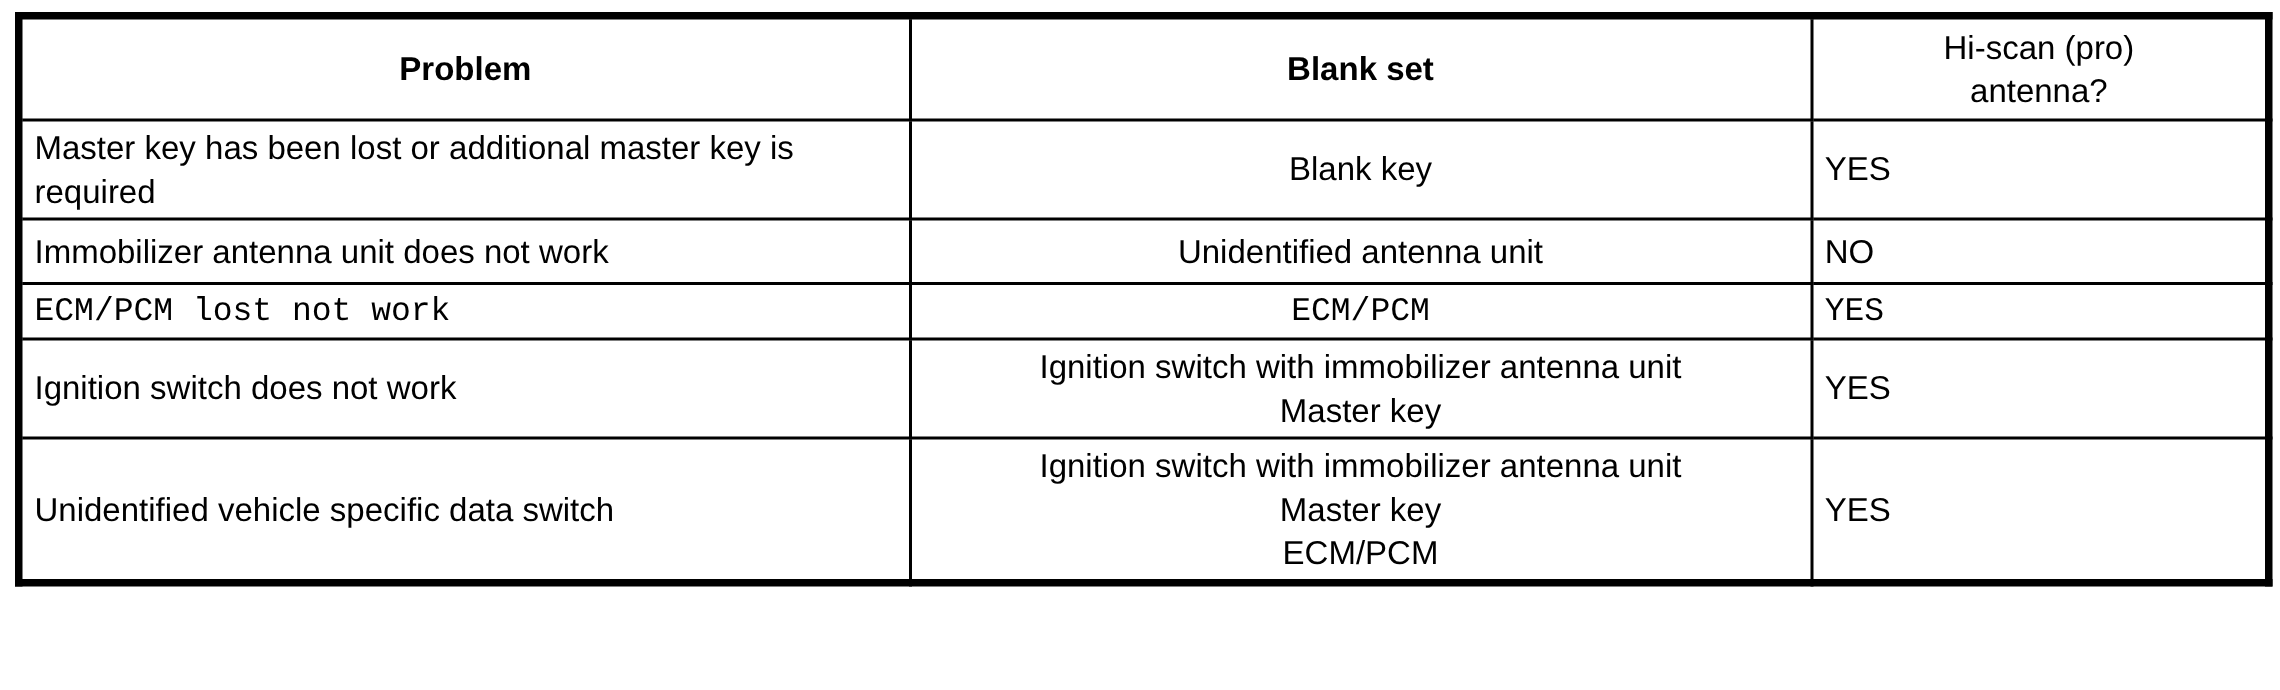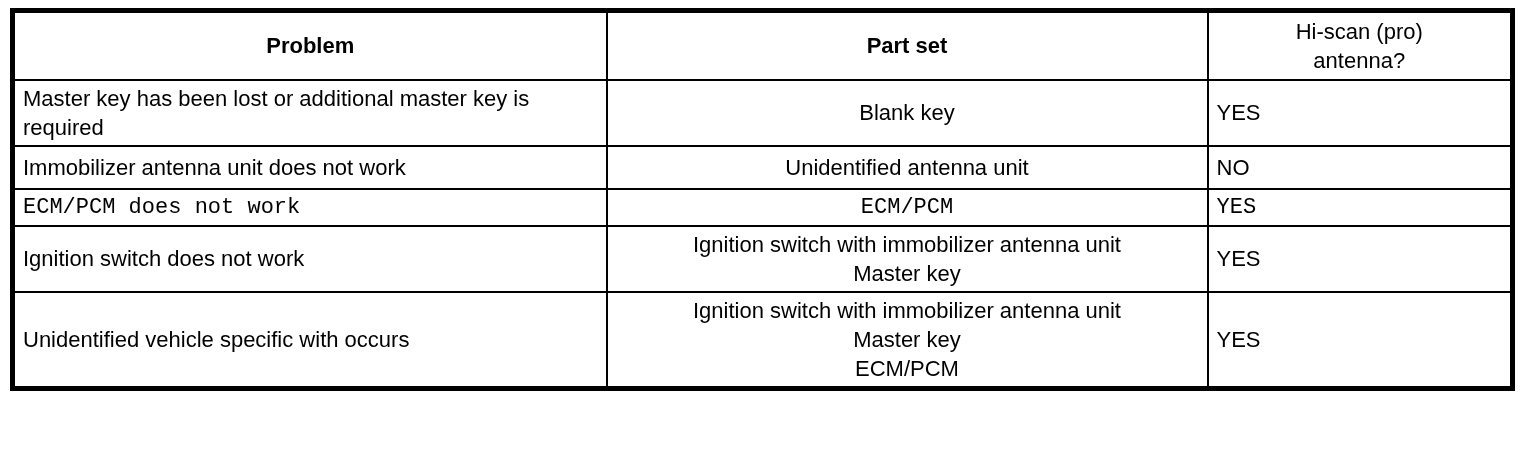--- a/index.html
+++ b/index.html
@@ -58,49 +58,49 @@
 <div class="page">
   <table class="parts-table">
     <colgroup>
       <col class="col-problem">
       <col class="col-partset">
       <col class="col-hiscan">
     </colgroup>
     <thead>
       <tr>
         <th class="col-problem">Problem</th>
-        <th class="col-partset">Part set</th>
+        <th class="col-partset">Blank set</th>
         <th class="col-hiscan regular-weight">Hi-scan (pro)
 antenna?</th>
       </tr>
     </thead>
     <tbody>
         <tr>
           <td class="col-problem">Master key has been lost or additional master key is required</td>
           <td class="col-partset">Blank key</td>
           <td class="col-hiscan">YES</td>
         </tr>
         <tr>
           <td class="col-problem">Immobilizer antenna unit does not work</td>
           <td class="col-partset">Unidentified antenna unit</td>
           <td class="col-hiscan">NO</td>
         </tr>
         <tr>
-          <td class="col-problem">ECM/PCM does not work</td>
+          <td class="col-problem">ECM/PCM lost not work</td>
           <td class="col-partset">ECM/PCM</td>
           <td class="col-hiscan">YES</td>
         </tr>
         <tr>
           <td class="col-problem">Ignition switch does not work</td>
           <td class="col-partset">Ignition switch with immobilizer antenna unit
 Master key</td>
           <td class="col-hiscan">YES</td>
         </tr>
         <tr>
-          <td class="col-problem">Unidentified vehicle specific with occurs</td>
+          <td class="col-problem">Unidentified vehicle specific data switch</td>
           <td class="col-partset">Ignition switch with immobilizer antenna unit
 Master key
 ECM/PCM</td>
           <td class="col-hiscan">YES</td>
         </tr>
       </tbody>
   </table>
 </div>
 
 </body></html>

